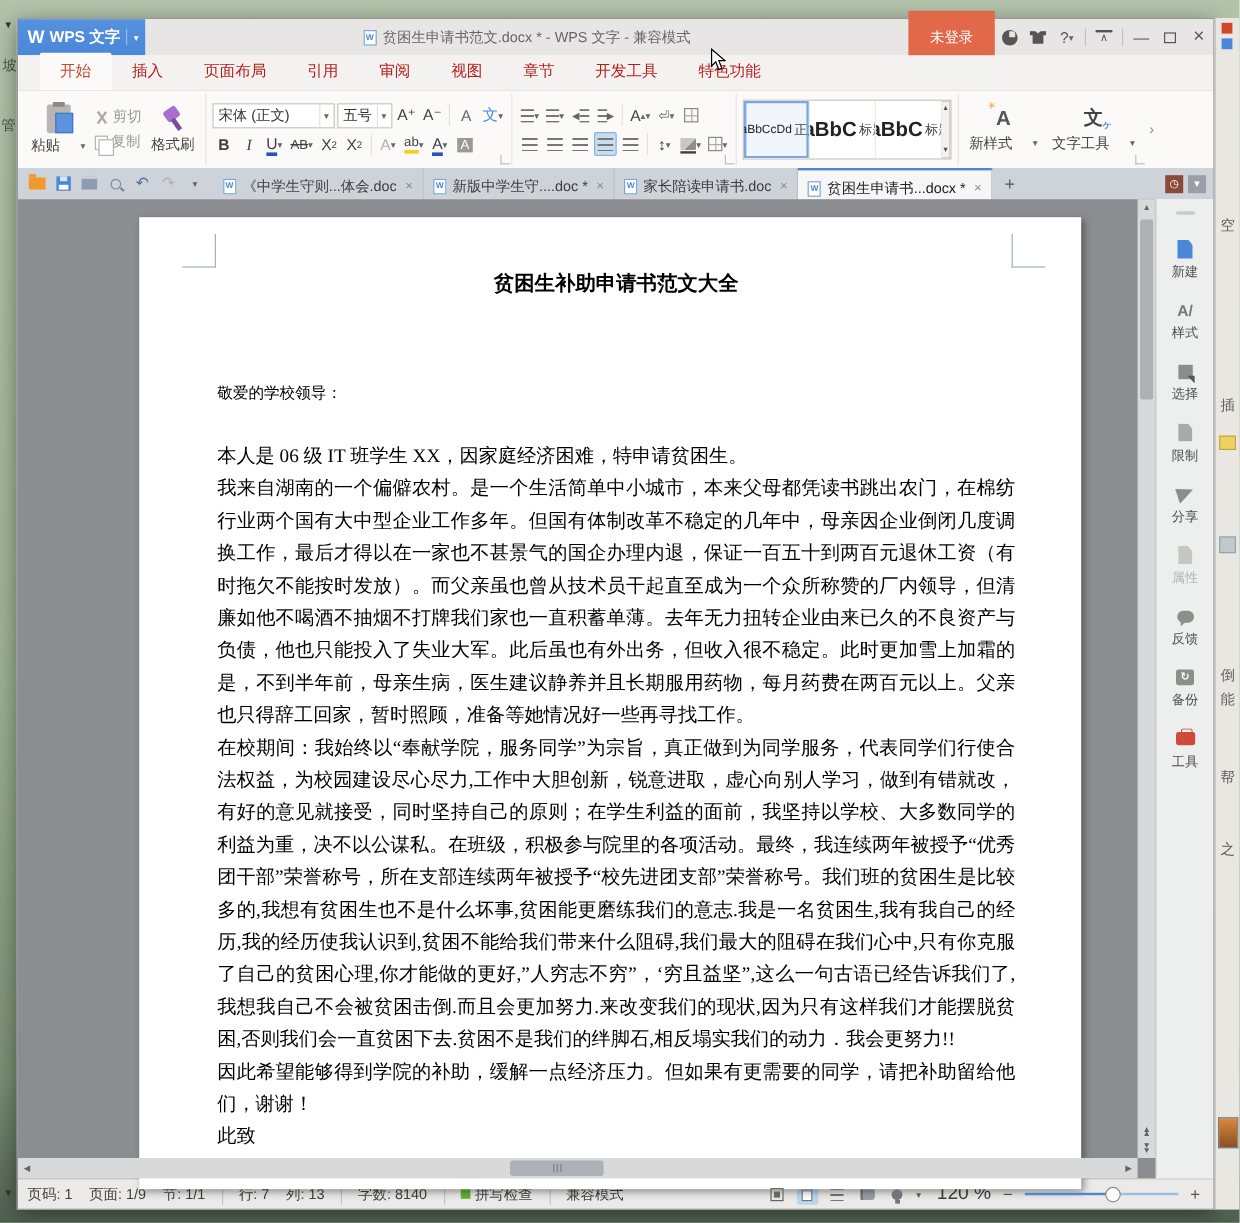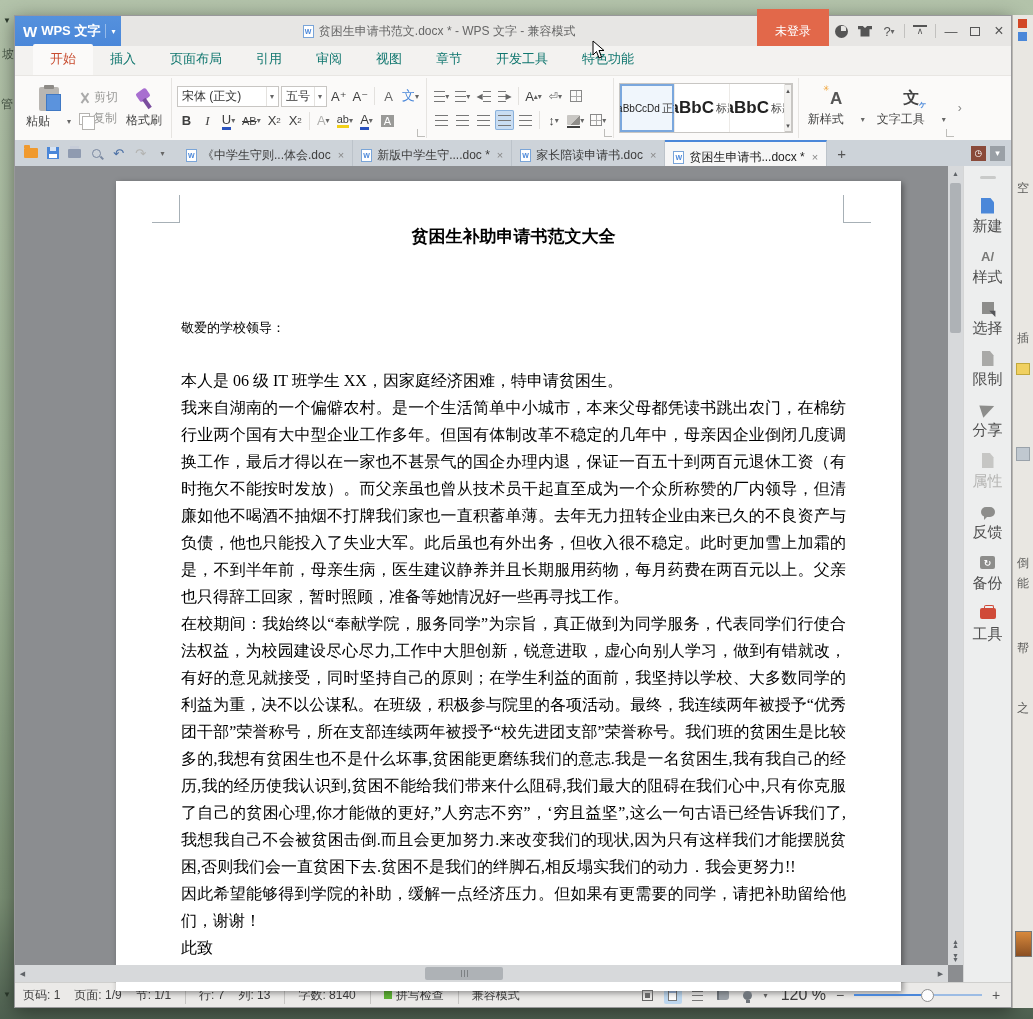--- a/index.html
+++ b/index.html
@@ -23,21 +23,21 @@
 .login{background:#e2684a;color:#fff;font-size:12px;height:45px;display:flex;align-items:center;padding:0 18px}
 .tico{width:24px;height:30px;display:flex;align-items:center;justify-content:center;color:#555;font-size:13px}
 .circ{width:13px;height:13px;border-radius:50%;background:#555;position:relative}
 .circ:after{content:"";position:absolute;left:6px;top:1px;width:5px;height:5px;background:#e7e6e4;border-radius:0 50% 0 0}
 .shirt{width:14px;height:11px;background:#555;clip-path:polygon(0 0,30% 0,50% 22%,70% 0,100% 0,100% 35%,82% 35%,82% 100%,18% 100%,18% 35%,0 35%)}
 .vsep{width:1px;height:14px;background:#c2c1bf;margin:0 3px}
 .collapse{width:14px;height:12px;border-top:2px solid #555;color:#555;font-size:9px;display:flex;align-items:flex-start;justify-content:center;line-height:8px}
 .maxbox{width:10px;height:9px;border:1.5px solid #555}
 
 .menubar{height:30px;background:#f3f2f0;display:flex;align-items:flex-end;padding-left:18px;gap:0;flex:0 0 auto;border-bottom:1px solid #e8e6e3}
-.mtab{font-size:13px;color:#0f766e;padding:6px 17px 7px;cursor:default}
+.mtab{font-size:13px;color:#b91c1c;padding:6px 17px 7px;cursor:default}
 .mtab.active{background:#fbfaf9;color:#c84b2e;border-radius:2px 2px 0 0}
 
 .ribbon{height:64px;background:#fbfaf9;display:flex;padding:2px 2px;flex:0 0 auto;overflow:hidden}
 .grp{border-right:1px solid #e6e4e1;padding:0 5px;position:relative;display:flex;align-items:center;gap:4px;flex:0 0 auto}
 .expand{position:absolute;right:1px;bottom:1px;width:8px;height:8px;border-left:1px solid #b0aeab;border-bottom:1px solid #b0aeab;opacity:.8}
 .bigbtn{display:flex;flex-direction:column;align-items:center;justify-content:center;gap:2px;padding:2px 4px;border-radius:2px}
 .bigbtn .lbl{font-size:12px;color:#444;white-space:nowrap;display:flex;align-items:center;gap:17px}
 .c8{font-size:8px;color:#666}
 .cols{display:flex;flex-direction:column;justify-content:center;gap:4px}
 .rowi{display:flex;align-items:center;gap:2px}
@@ -122,21 +122,21 @@
 .vs-bot{margin-top:auto;display:flex;flex-direction:column;align-items:center;gap:6px;padding-bottom:3px}
 .vs-bot span{font-size:7px;color:#606468;line-height:4px}
 .hscroll{position:absolute;left:0;right:15px;bottom:0;height:17px;background:#d7d9db;display:flex;align-items:center}
 .hs-btn{width:15px;height:17px;display:flex;align-items:center;justify-content:center;font-size:7px;color:#606468}
 .hs-thumb{position:absolute;left:410px;width:78px;height:13px;background:#aeb2b6;border-radius:2px;top:2px;display:flex;align-items:center;justify-content:center;gap:2px}
 .hs-thumb i{width:1px;height:7px;background:#7d8184}
 
 .sidebar{width:48px;background:#edeeee;border-left:1px solid #d5d6d6;display:flex;flex-direction:column;align-items:center;flex:0 0 auto}
 .sb-handle{width:16px;height:3px;background:#c9cac9;border-radius:2px;margin:10px 0 12px}
 .sbitem{width:48px;height:51px;display:flex;flex-direction:column;align-items:center;justify-content:center;gap:3px}
-.sbitem .t{font-size:15px;color:#4f4f4f}
+.sbitem .t{font-size:11px;color:#4f4f4f}
 .sbitem.dis .t{color:#b5b5b3}
 .si{width:18px;height:16px;display:flex;align-items:center;justify-content:center;font-size:13px;color:#787876;font-weight:bold}
 .si-new{width:13px;height:16px;background:#4a87d9;clip-path:polygon(0 0,70% 0,100% 30%,100% 100%,0 100%)}
 .si-sel{width:12px;height:12px;background:#8d8d8b;position:relative}
 .si-sel:after{content:"◥";position:absolute;right:-2px;bottom:-4px;font-size:8px;color:#55565a}
 .si-page{width:12px;height:15px;background:#a9a9a7;clip-path:polygon(0 0,70% 0,100% 28%,100% 100%,0 100%)}
 .si-page.lt{background:#c6c6c4}
 .si-plane{width:0;height:0;border-left:14px solid #8d8d8b;border-top:5px solid transparent;border-bottom:8px solid transparent;transform:rotate(-18deg)}
 .si-chat{width:14px;height:10px;background:#8d8d8b;border-radius:5px;position:relative}
 .si-chat:after{content:"";position:absolute;left:3px;bottom:-3px;border-left:4px solid #8d8d8b;border-bottom:4px solid transparent}

